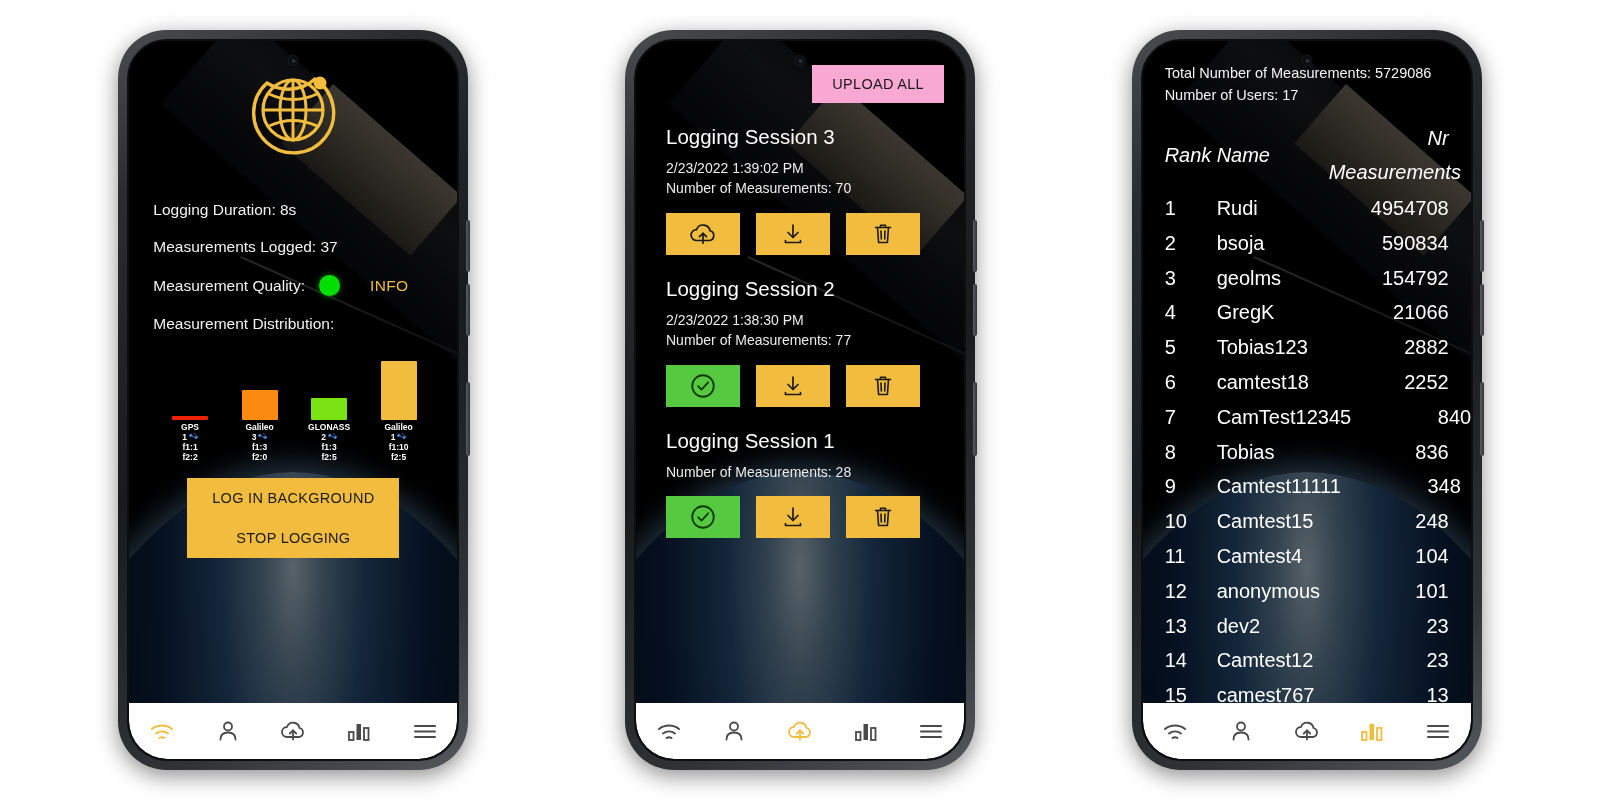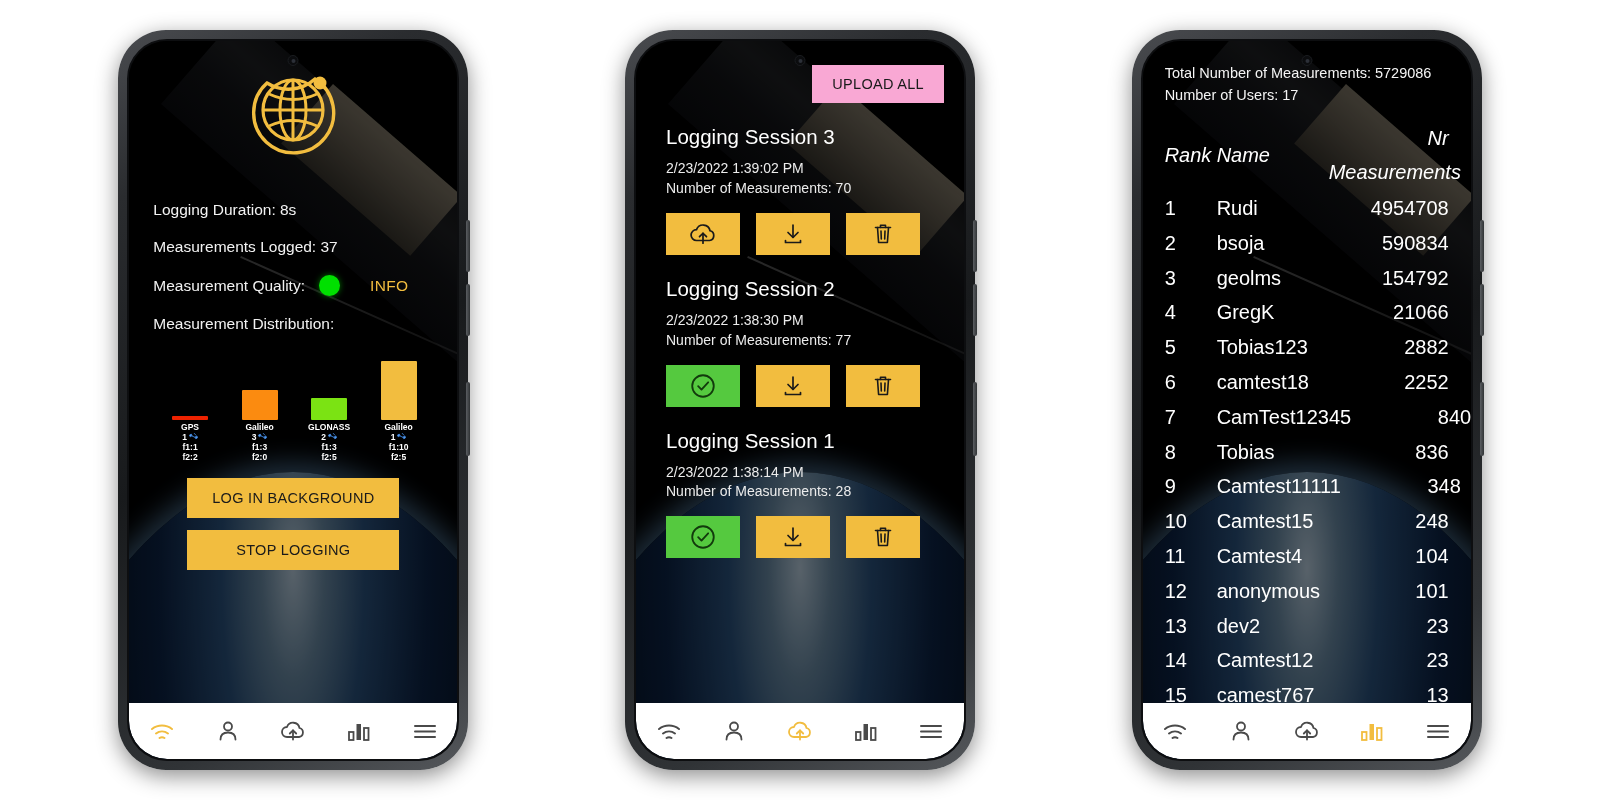--- a/index.html
+++ b/index.html
@@ -206,21 +206,20 @@
     text-align: center;
     font-weight: bold;
   }
   .sat-glyph { display: inline-block; vertical-align: -1px; margin-left: 2px; }
 
   .p1-actions {
     margin-top: 16px;
     display: flex;
     flex-direction: column;
     align-items: center;
-    gap: 12px;
   }
   .btn-primary {
     width: 212px;
     padding: 12px 0;
     background: #f2bd3f;
     color: #1a1a1a;
     border: none;
     font-size: 14.5px;
     font-family: "Liberation Sans", sans-serif;
     letter-spacing: .3px;
@@ -529,21 +528,20 @@
                       <path d="M6.5 6.5 L7.6 21.5 L16.4 21.5 L17.5 6.5"></path>
                       <path d="M9.5 6.5 L9.5 4.2 L14.5 4.2 L14.5 6.5"></path>
                       <line x1="10" y1="10" x2="10.3" y2="18"></line>
                       <line x1="14" y1="10" x2="13.7" y2="18"></line>
                     </svg>
                   </button>
                 </div>
               </div>
               <div class="session">
                 <div class="session-title">Logging Session 1</div>
-                <div class="session-meta">2/23/2022 1:38:14 PM</div>
                 <div class="session-meta">Number of Measurements: 28</div>
                 <div class="session-btns">
                   <button class="sq-btn green">
                     <svg width="28" height="28" viewBox="0 0 26 26" fill="none" stroke="#123a0c" stroke-width="1.7" stroke-linecap="round" stroke-linejoin="round">
                       <circle cx="13" cy="13" r="10"></circle>
                       <path d="M8.5 13.2 L11.6 16.3 L17.8 9.6"></path>
                     </svg>
                   </button>
                   <button class="sq-btn">
                     <svg width="26" height="26" viewBox="0 0 26 26" fill="none" stroke="#1a1a1a" stroke-width="1.7" stroke-linecap="round" stroke-linejoin="round">

